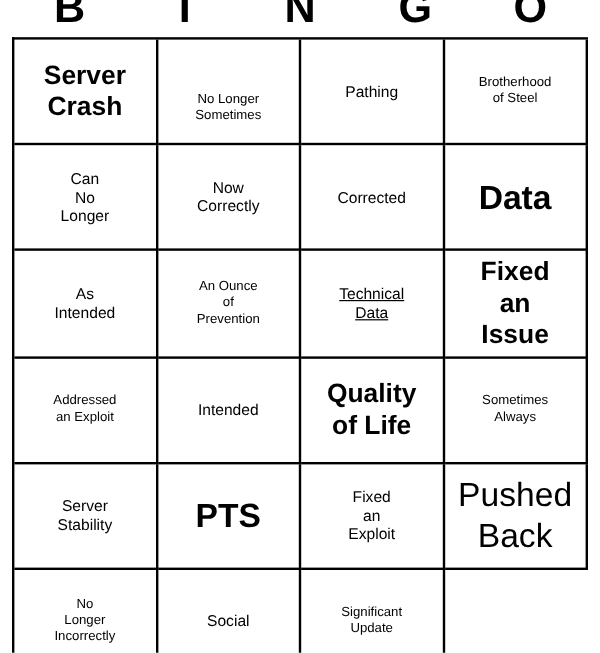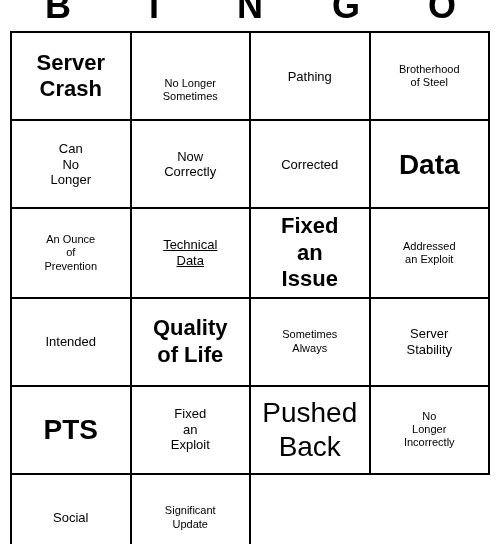--- a/index.html
+++ b/index.html
@@ -85,20 +85,23 @@
       <div class="bingo-cell">
         <span style="font-size: 13px; line-height: 1.2;">Now<br>Correctly</span>
       </div>
       <div class="bingo-cell">
         <span style="font-size: 13px; line-height: 1.2;">Corrected</span>
       </div>
       <div class="bingo-cell">
         <span style="font-weight: bold; font-size: 28px; line-height: 1.2;">Data</span>
       </div>
       <div class="bingo-cell">
+        <span style="font-size: 13px; line-height: 1.2;">As<br>Intended</span>
+      </div>
+      <div class="bingo-cell">
         <span style="font-size: 11px; line-height: 1.2;">An Ounce<br>of<br>Prevention</span>
       </div>
       <div class="bingo-cell">
         <span style="font-size: 13px; line-height: 1.2; text-decoration: underline;">Technical<br>Data</span>
       </div>
       <div class="bingo-cell">
         <span style="font-weight: bold; font-size: 22px; line-height: 1.2;">Fixed<br>an<br>Issue</span>
       </div>
       <div class="bingo-cell">
         <span style="font-size: 11px; line-height: 1.2;">Addressed<br>an Exploit</span>

